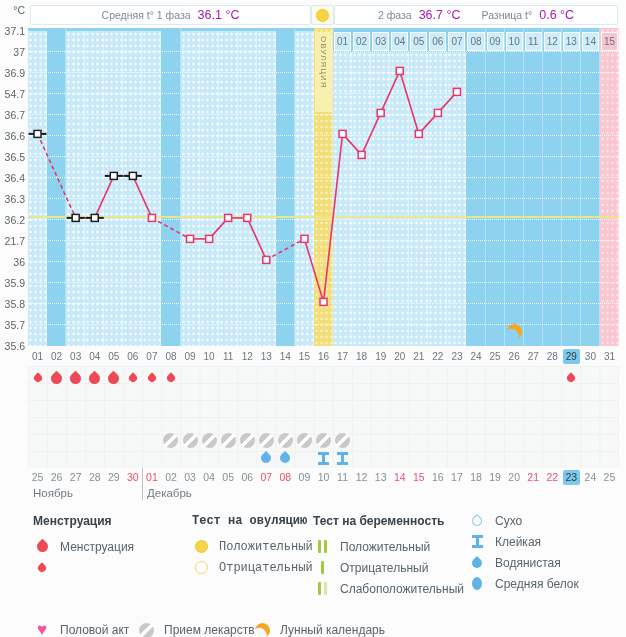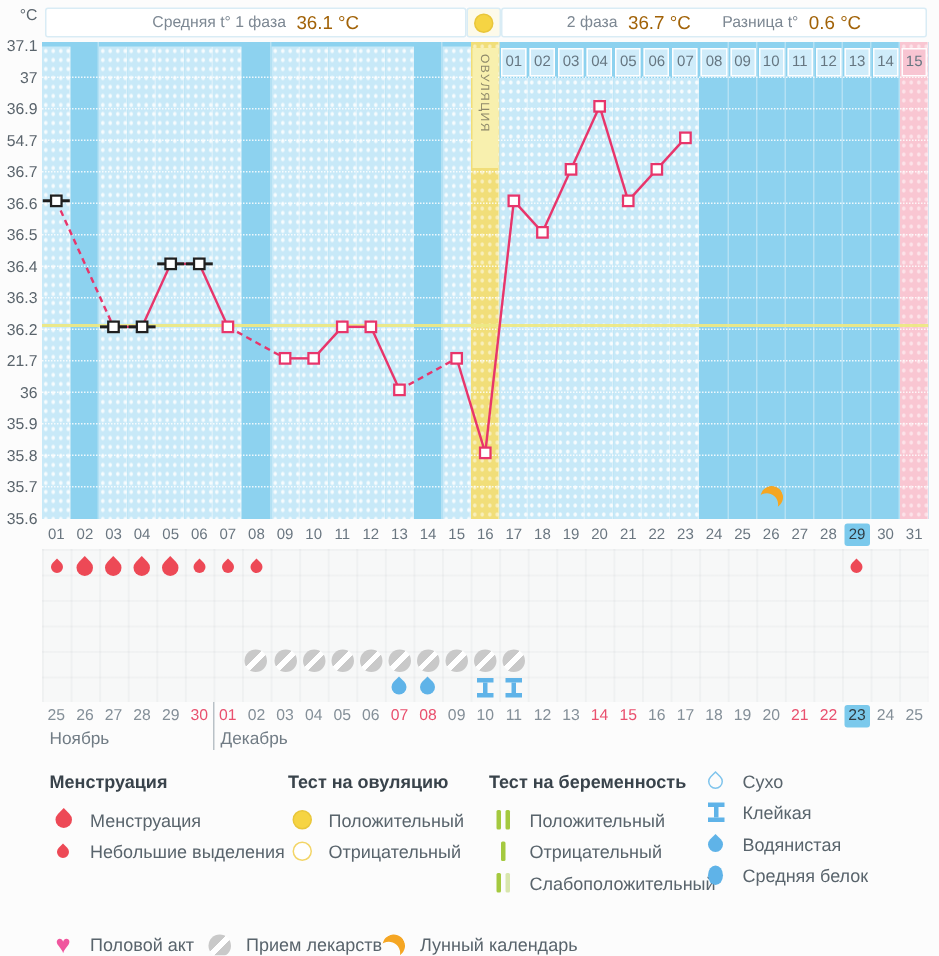--- a/index.html
+++ b/index.html
@@ -5,21 +5,21 @@
   html,body{margin:0;padding:0;background:#fcfcfc;}
   #app{position:relative;width:626px;height:637px;overflow:hidden;
        font-family:"Liberation Sans","DejaVu Sans",sans-serif;background:#fcfcfc;}
   
   .hdr{position:absolute;top:5px;height:20px;background:#fff;border:1px solid #d9ecf5;
        display:flex;align-items:center;justify-content:center;gap:7px;box-sizing:border-box;border-radius:2px;}
   #hdr1{left:30px;width:281px;}
   #hdrovu{left:311px;width:23px;background:#fdfaea;}
   #hdr2{left:334px;width:284px;}
   .hlab{font-size:10.5px;color:#7d8893;}
-  .hval{font-size:12.5px;color:#a16207;}
+  .hval{font-size:12.5px;color:#a21caf;}
   .sp{margin-left:14px;}
   .unit{position:absolute;left:0;top:4px;width:25px;text-align:right;font-size:10.5px;color:#5a646c;}
   .ytick{position:absolute;left:0;width:25px;text-align:right;font-size:10.5px;color:#5a646c;height:12px;line-height:12px;}
   
   #chart{position:absolute;left:28px;top:28px;width:591px;height:318px;background:var(--c-chart_blue,#8dd2ef);overflow:hidden;}
   .col{position:absolute;bottom:0;box-shadow:inset -1px 0 0 rgba(255,255,255,.35);}
   .col.light{background:var(--c-chart_light,#c8e9f8);
        background-image:radial-gradient(rgba(255,255,255,.85) .8px, rgba(255,255,255,0) 1.5px);background-size:5px 6px;}
   .col.ovu{background:var(--c-ovulation_col,#f1de79);
        background-image:radial-gradient(rgba(255,255,255,.5) .8px, rgba(255,255,255,0) 1.5px);background-size:5px 6px;}
@@ -374,39 +374,38 @@
         <div class="lgitem">
           <div class="lgicon">
             <span class="i-drop big"></span>
           </div>
           <span>Менструация</span>
         </div>
         <div class="lgitem">
           <div class="lgicon">
             <span class="i-drop small"></span>
           </div>
-          <span>Небольшие выделения</span>
-        </div>
-      </div>
-      <div class="lgcol" style="left: 192px;">
+        </div>
+      </div>
+      <div class="lgcol" style="left: 192px; font-family: Liberation Mono, monospace;">
         <div class="lghead">Тест на овуляцию</div>
         <div class="lgitem">
           <div class="lgicon">
             <span class="i-circ filled"></span>
           </div>
           <span>Положительный</span>
         </div>
         <div class="lgitem">
           <div class="lgicon">
             <span class="i-circ outline"></span>
           </div>
           <span>Отрицательный</span>
         </div>
       </div>
-      <div class="lgcol" style="left: 313px; margin-left: 13px;">
+      <div class="lgcol" style="left: 313px;">
         <div class="lghead">Тест на беременность</div>
         <div class="lgitem">
           <div class="lgicon">
             <span class="i-bars">
               <span class="i-bar"></span>
               <span class="i-bar"></span>
             </span>
           </div>
           <span>Положительный</span>
         </div>

